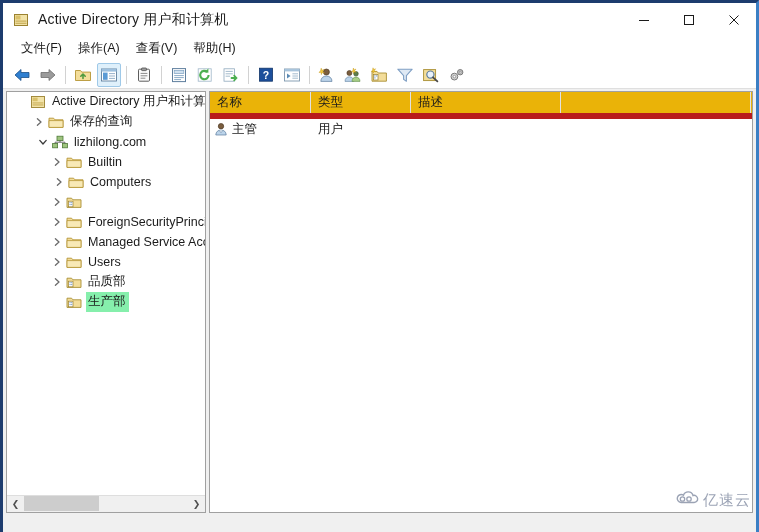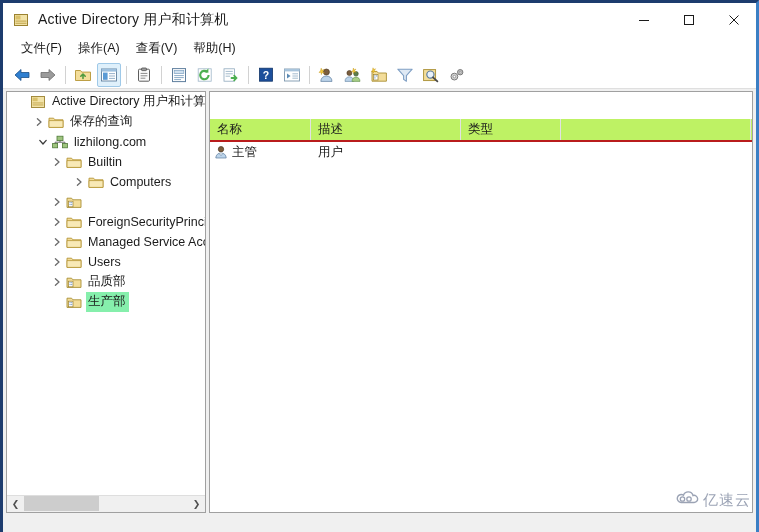--- a/index.html
+++ b/index.html
@@ -202,23 +202,22 @@
     width: 75px;
     background: #cdcdcd;
     margin-left: 0px;
   }
   #htrack { flex: 1; height: 16px; }
 
   
   #lvhead {
     display: flex;
     height: 21px;
-    background: #bef264;
-    border-bottom: 2px solid #b91c1c;
-    margin-top: 27px;
+    background: #eab308;
+    border-bottom: 6px solid #b91c1c;
   }
   .lvcol {
     font-size: 12.5px;
     color: #1b1b1b;
     padding: 2px 0 0 7px;
     box-sizing: border-box;
     border-right: 1px solid #e1e1e1;
     height: 21px;
     white-space: nowrap;
   }
@@ -486,21 +485,21 @@
               </svg>
             </span>
             <span class="ticon">
               <svg width="16" height="14" viewBox="0 0 16 14">
                 <path d="M1 3.2 h4.6 l1.3 1.6 H15 v7.6 H1 Z" fill="#f3dd9a" stroke="#b59535" stroke-width=".9"></path>
                 <path d="M1 5.6 H15 v6.8 H1 Z" fill="#f8e9b6" stroke="#b59535" stroke-width=".8"></path>
               </svg>
             </span>
             <span class="tlabel">Builtin</span>
           </div>
-          <div class="tnode" style="padding-left: 64px;">
+          <div class="tnode" style="padding-left: 44px;">
             <span class="twist">
               <svg width="10" height="10" viewBox="0 0 10 10">
                 <path d="M3.4 1.8 L7 5 L3.4 8.2" fill="none" stroke="#6b6b6b" stroke-width="1.3" stroke-linecap="round" stroke-linejoin="round"></path>
               </svg>
             </span>
             <span class="ticon">
               <svg width="16" height="14" viewBox="0 0 16 14">
                 <path d="M1 3.2 h4.6 l1.3 1.6 H15 v7.6 H1 Z" fill="#f3dd9a" stroke="#b59535" stroke-width=".9"></path>
                 <path d="M1 5.6 H15 v6.8 H1 Z" fill="#f8e9b6" stroke="#b59535" stroke-width=".8"></path>
               </svg>
@@ -604,22 +603,22 @@
         <div id="htrack">
           <div id="hthumb"></div>
         </div>
         <div class="sbarrow">❯</div>
       </div>
     </div>
 
     <div id="listpane">
       <div id="lvhead">
           <div class="lvcol" style="width: 101px;">名称</div>
+          <div class="lvcol" style="width: 100px;">类型</div>
           <div class="lvcol" style="width: 150px;">描述</div>
-          <div class="lvcol" style="width: 100px;">类型</div>
           <div class="lvcol" style="width: 190px;"></div>
         </div>
       <div id="lvbody">
           <div class="lvrow">
             <div class="lvcell" style="width: 101px;">
               <span class="uicon">
                 <svg width="16" height="14" viewBox="0 0 16 14">
                   <circle cx="7" cy="4.2" r="2.7" fill="#7a5d3e" stroke="#4d3a24" stroke-width=".7"></circle>
                   <path d="M1.8 13 c0-3.2 2.4-5 5.2-5 s5.2 1.8 5.2 5 Z" fill="#bcd4ea" stroke="#5d7d9e" stroke-width=".7"></path>
                   <path d="M5.2 8.4 L7 10.6 L8.8 8.4" fill="#ffffff" stroke="#5d7d9e" stroke-width=".6"></path>

